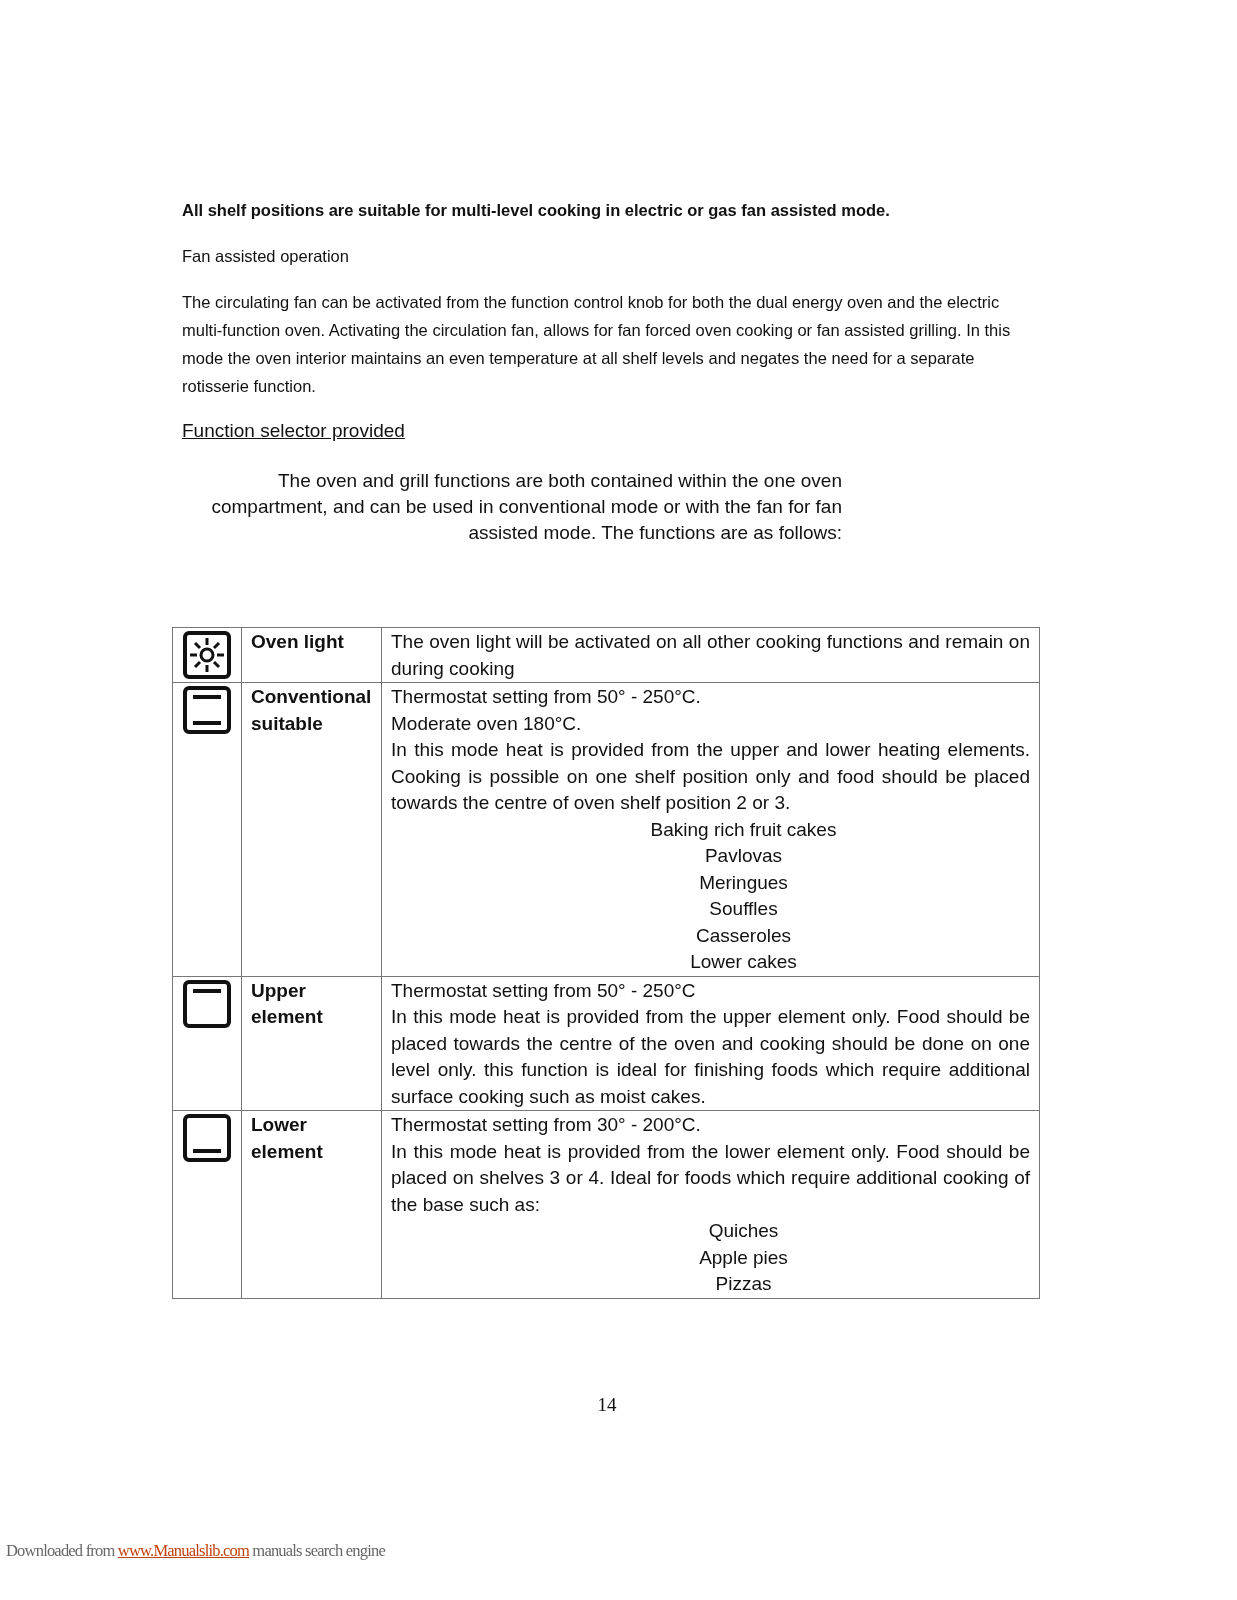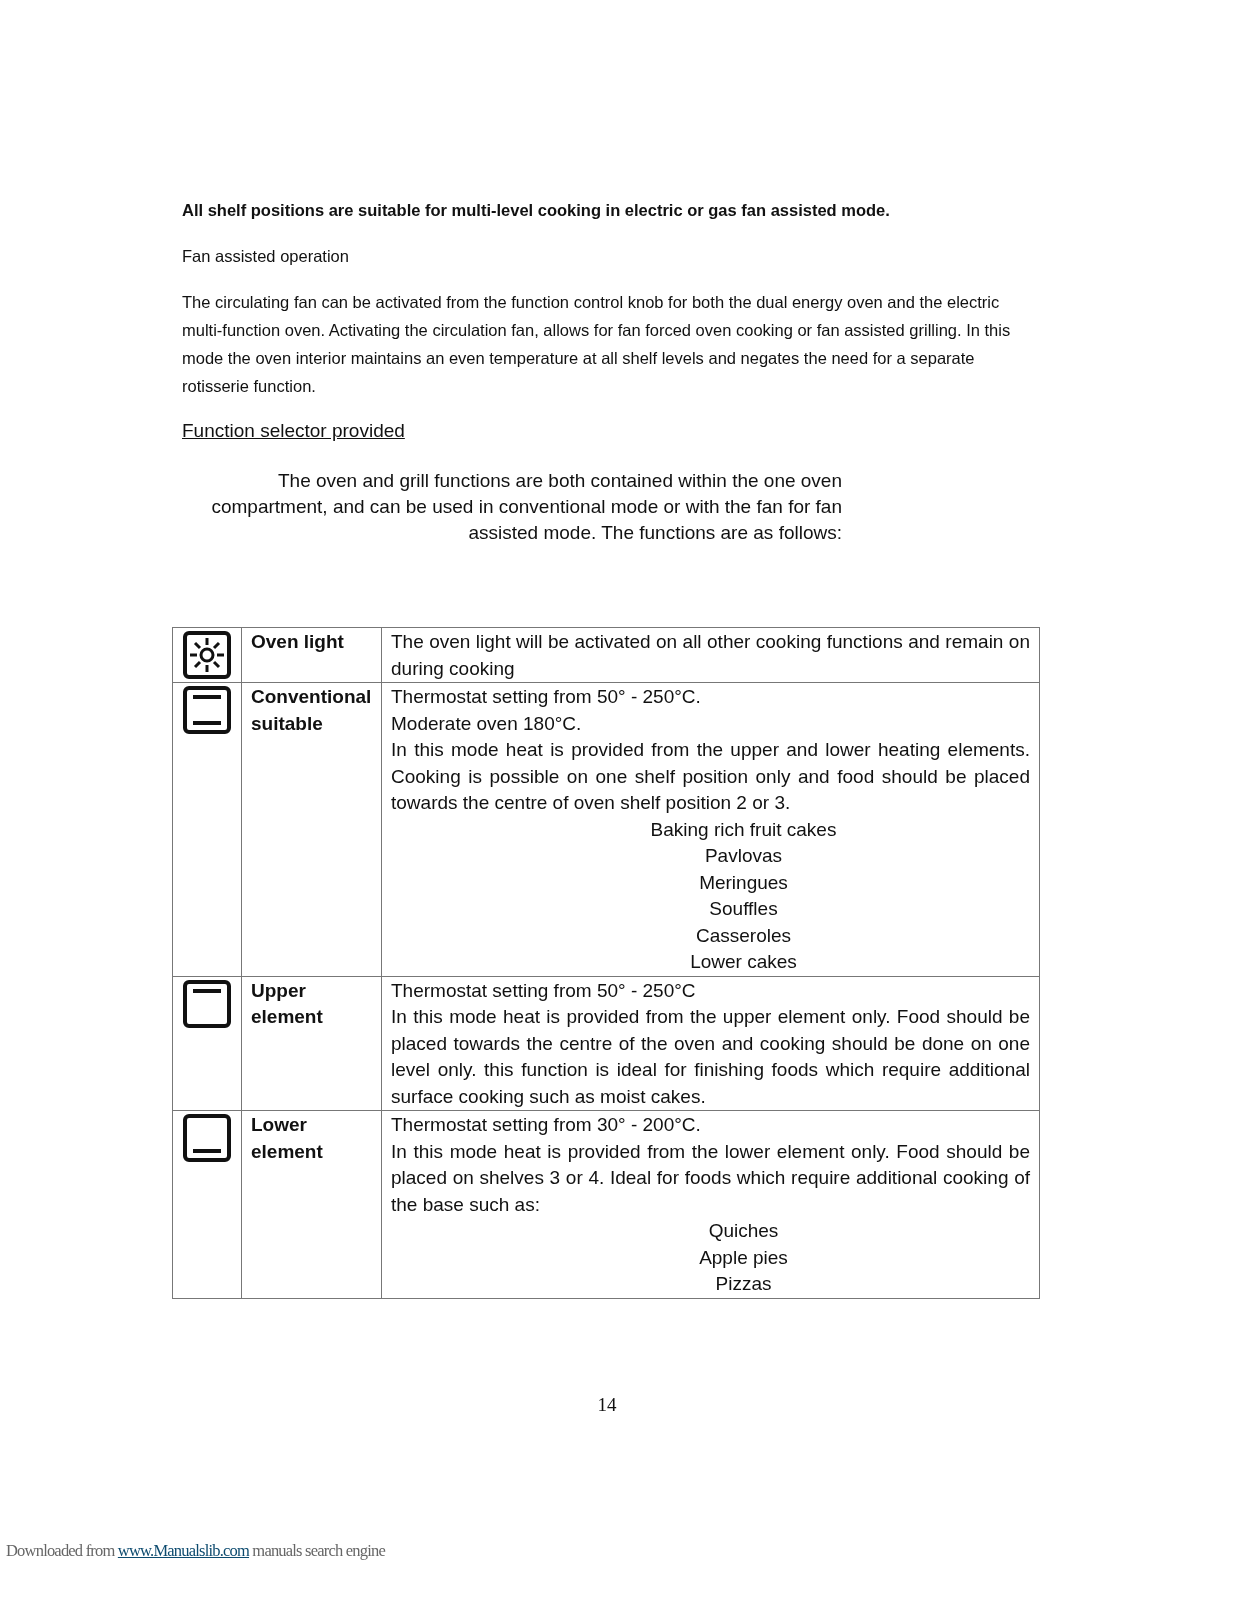--- a/index.html
+++ b/index.html
@@ -12,21 +12,21 @@
   table.func td, table.func th { border:1.5px solid #777; vertical-align:top; padding:1px 9px 0 9px; line-height:26.5px; }
   table.func th { font-weight:bold; text-align:center; padding:1px 4px; }
   .col-icon { width:68px; text-align:center; padding:2px 0 !important; }
   .col-func { width:121px; font-weight:bold; }
   .desc { text-align:justify; }
   .desc .line { display:block; }
   .desc .indent { display:block; padding-left:66px; text-align:center; }
   .icon svg { display:block; margin:0 auto; }
   .page-num { position:absolute; left:0; width:1214px; top:1394px; text-align:center; font-family:"Liberation Serif", serif; font-size:19px; }
   .footer { position:absolute; left:6px; top:1541px; font-family:"Liberation Serif", serif; font-size:16.5px; color:#666; letter-spacing:-0.8px; }
-  .footer a { color:#0c4a6e; text-decoration:underline; }
+  .footer a { color:#c2410c; text-decoration:underline; }
 </style>
 </head>
 <body>
 
 <div class="p p-small" style="top:196px;font-weight:bold;">All shelf positions are suitable for multi-level cooking in electric or gas fan assisted mode.</div>
 <div class="p p-small" style="top:242px;">Fan assisted operation</div>
 <div class="p p-small" style="top:288px; width:850px;">The circulating fan can be activated from the function control knob for both the dual energy oven and the electric multi-function oven. Activating the circulation fan, allows for fan forced oven cooking or fan assisted grilling. In this mode the oven interior maintains an even temperature at all shelf levels and negates the need for a separate rotisserie function.</div>
 
 <div class="heading">Function selector provided</div>
 <div class="intro">The oven and grill functions are both contained within the one oven compartment, and can be used in conventional mode or with the fan for fan assisted mode. The functions are as follows:</div>

